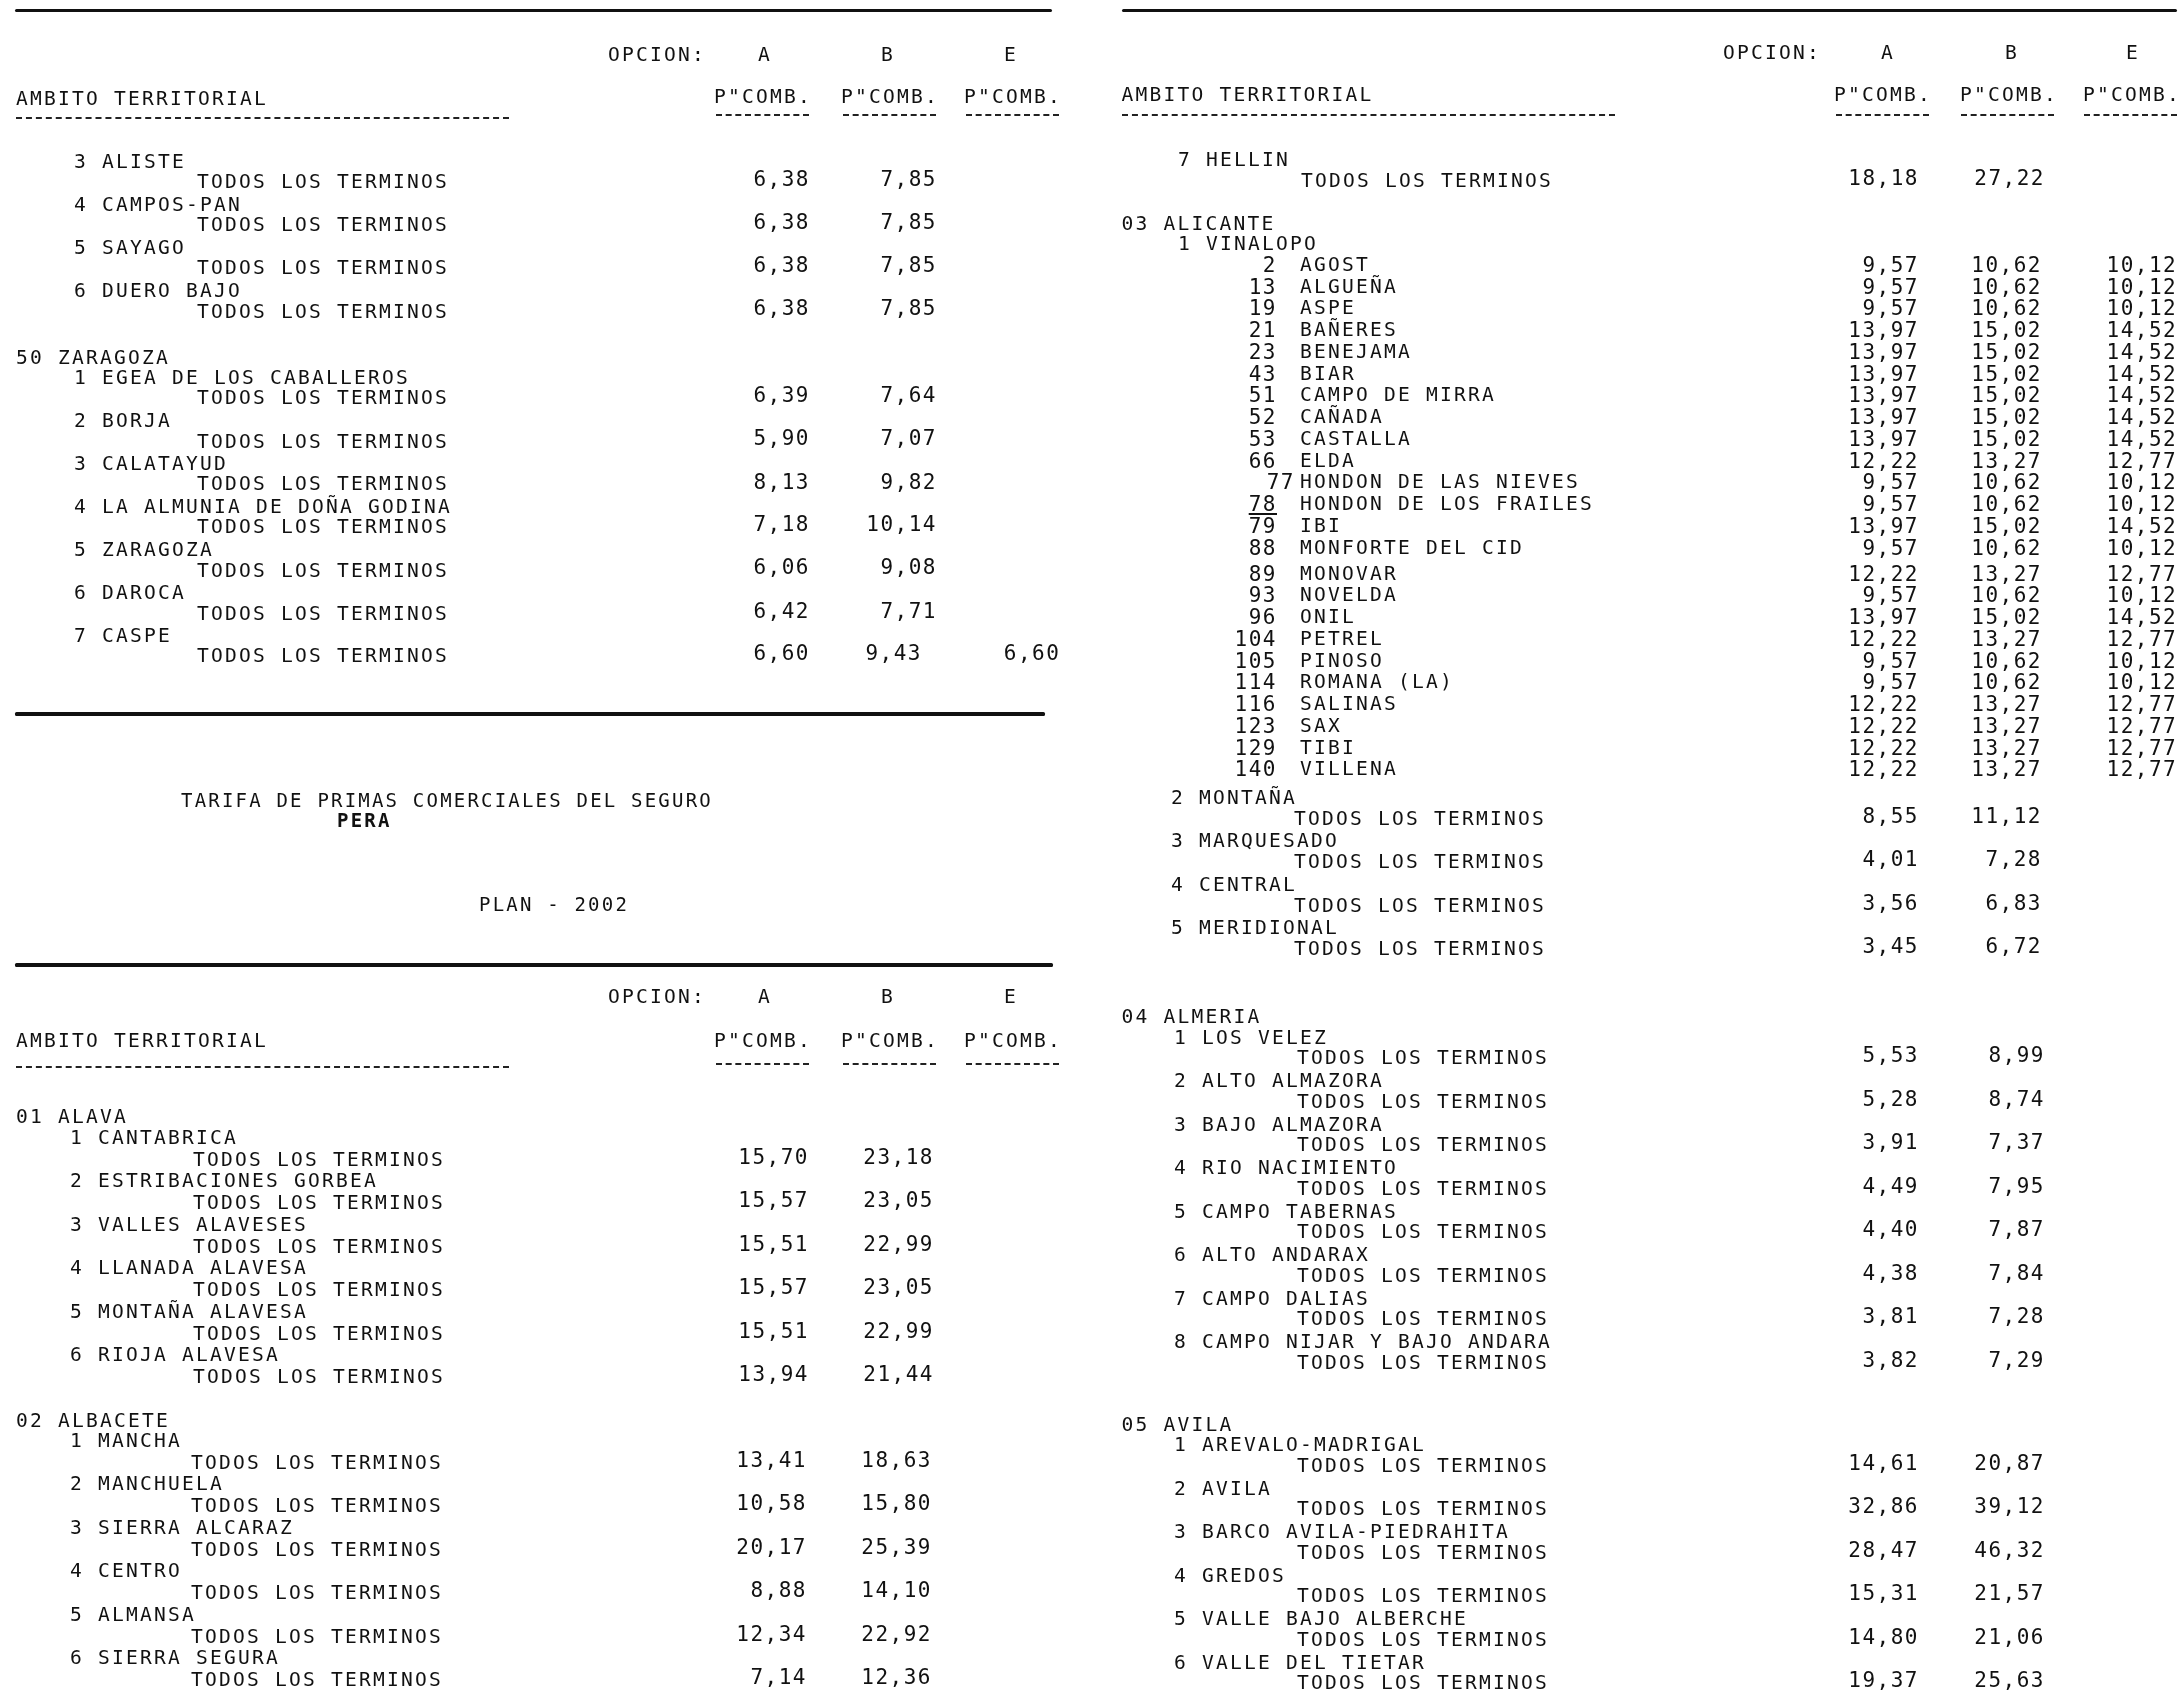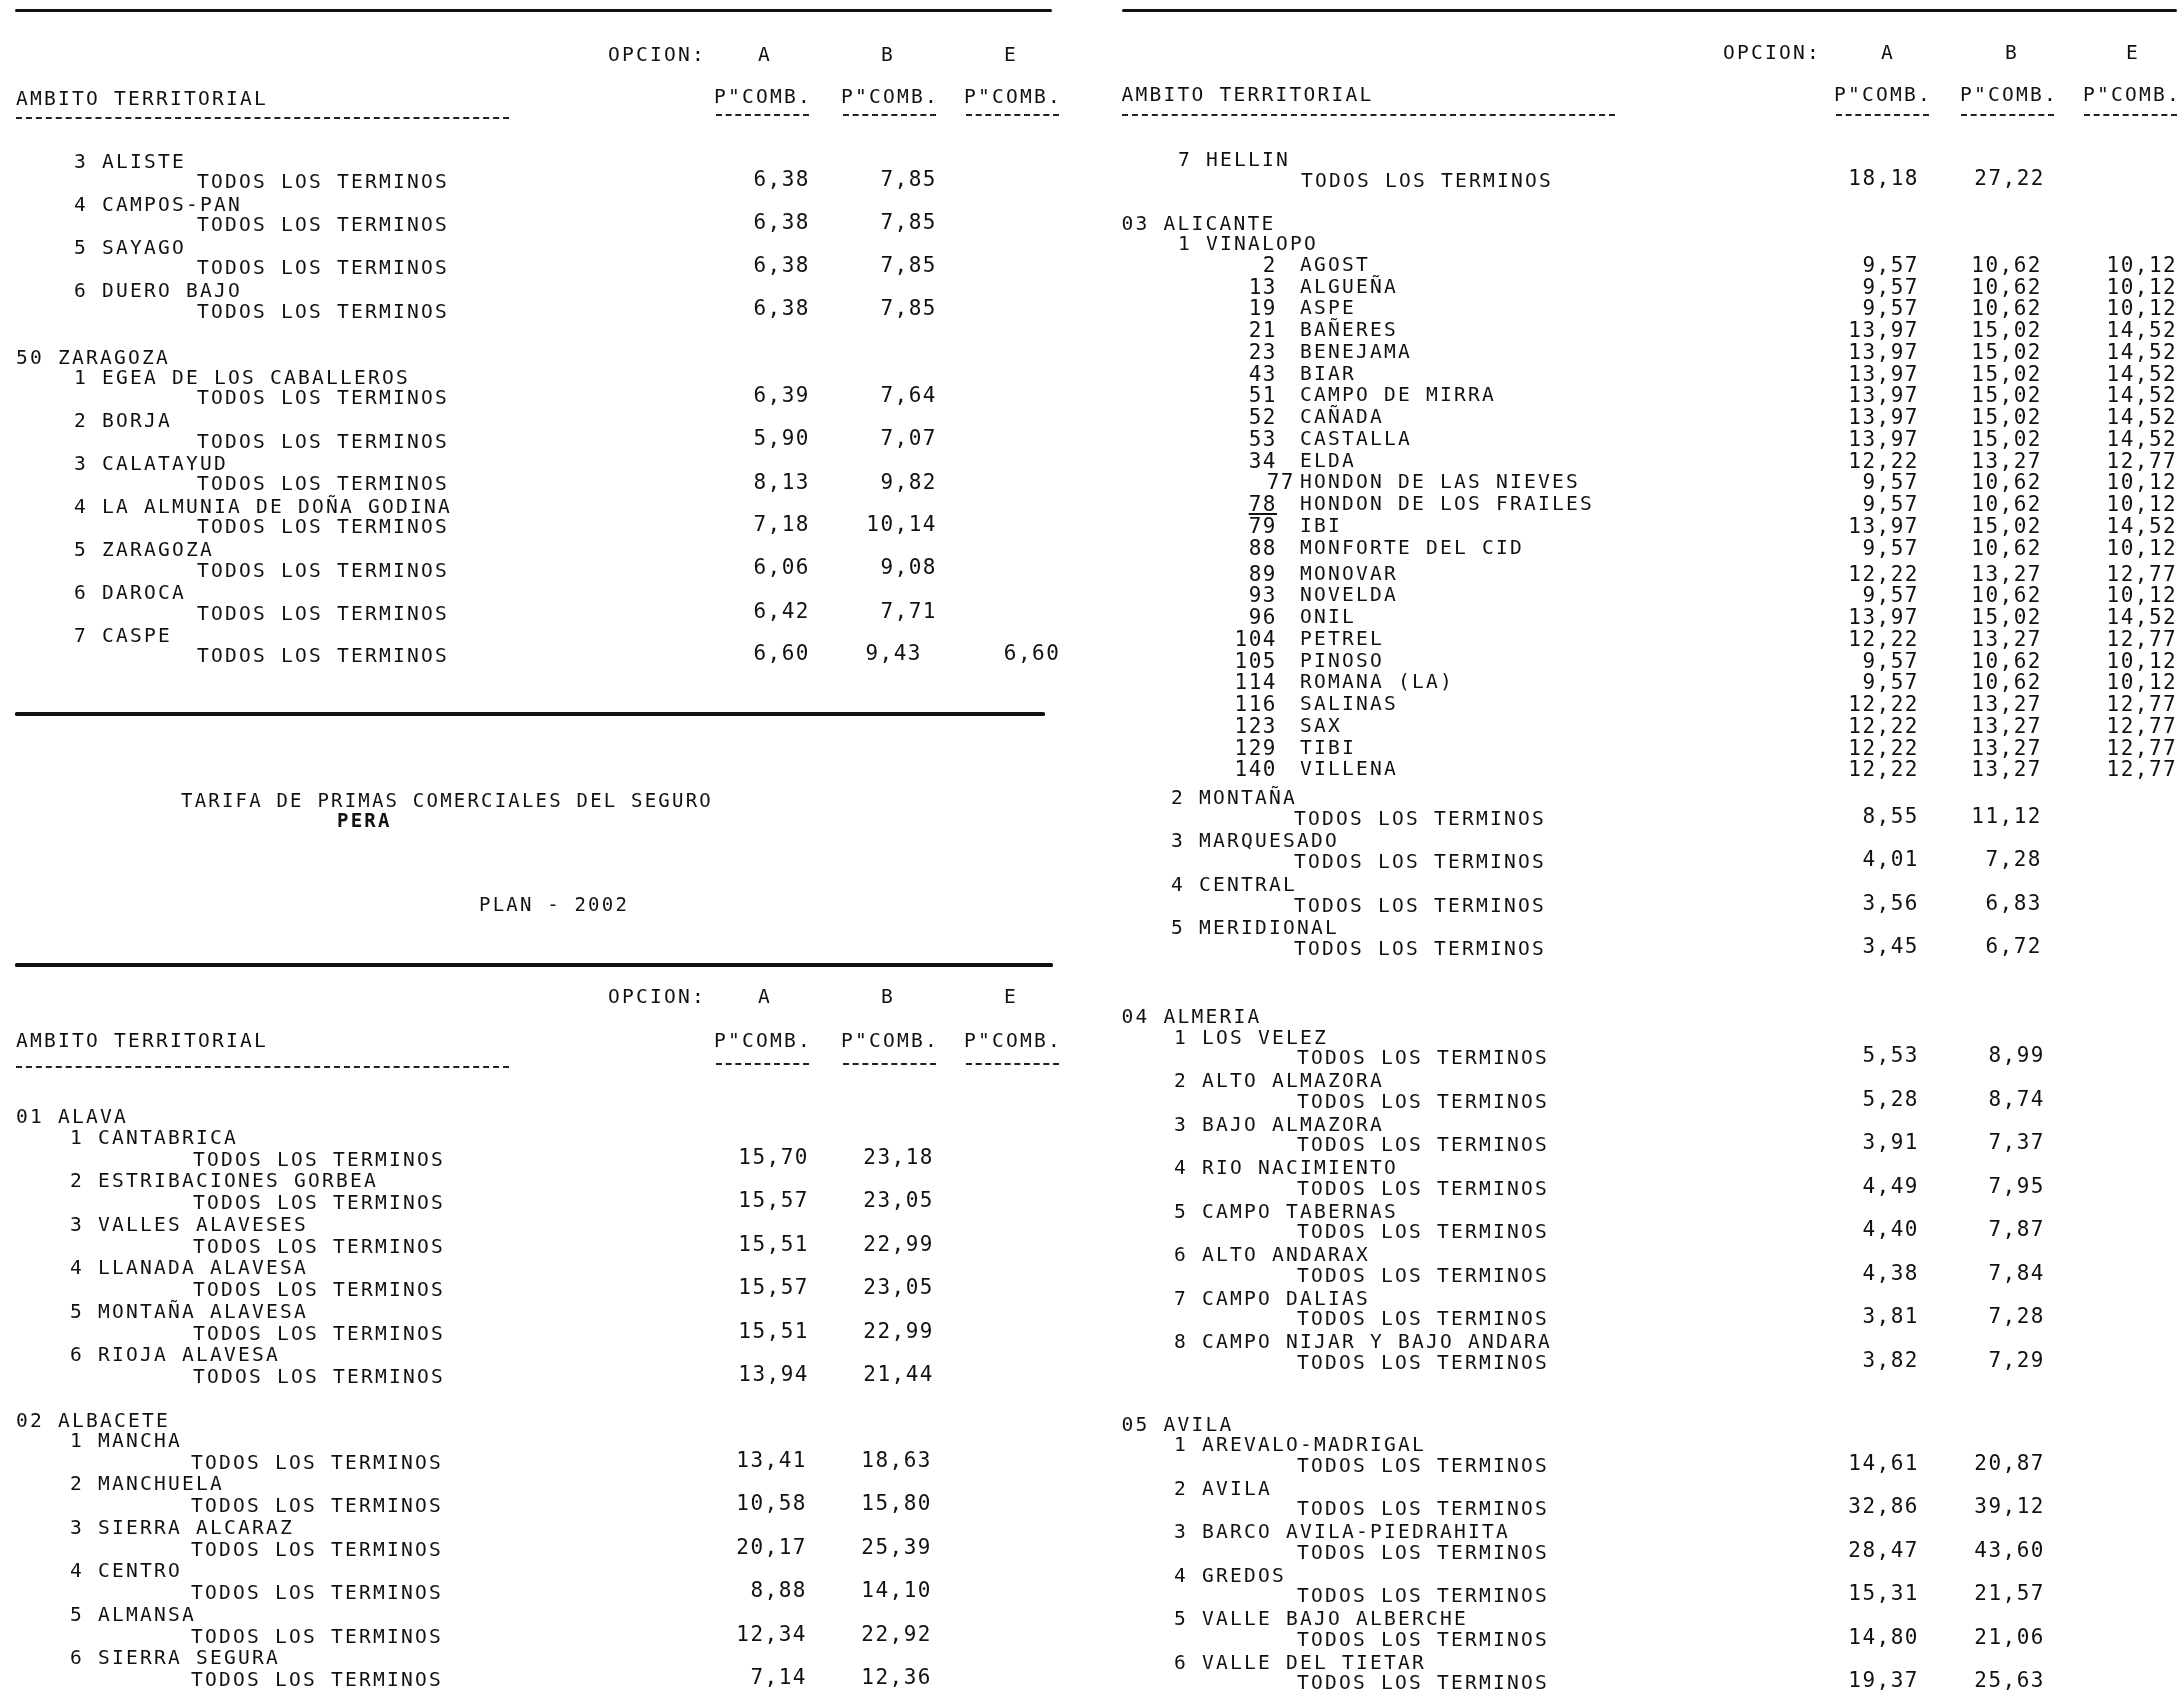--- a/index.html
+++ b/index.html
@@ -284,21 +284,21 @@
         <span class="num" style="right:5.8px;top:406px;">14,52</span>
       </div>
       <div>
         <span class="num" style="right:906px;top:428px;">53</span>
         <span class="t" style="left:180px;top:428px;">CASTALLA</span>
         <span class="num" style="right:264px;top:428px;">13,97</span>
         <span class="num" style="right:141px;top:428px;">15,02</span>
         <span class="num" style="right:5.8px;top:428px;">14,52</span>
       </div>
       <div>
-        <span class="num" style="right:906px;top:450px;">34</span>
+        <span class="num" style="right:906px;top:450px;">66</span>
         <span class="t" style="left:180px;top:450px;">ELDA</span>
         <span class="num" style="right:264px;top:450px;">12,22</span>
         <span class="num" style="right:141px;top:450px;">13,27</span>
         <span class="num" style="right:5.8px;top:450px;">12,77</span>
       </div>
       <div>
         <span class="num" style="right:888px;top:471px;">77</span>
         <span class="t" style="left:180px;top:471px;">HONDON DE LAS NIEVES</span>
         <span class="num" style="right:264px;top:471px;">9,57</span>
         <span class="num" style="right:141px;top:471px;">10,62</span>
@@ -485,21 +485,21 @@
       <div>
         <span class="t" style="left:54px;top:1478px;">2 AVILA</span>
         <span class="t" style="left:177px;top:1498px;">TODOS LOS TERMINOS</span>
         <span class="num" style="right:264px;top:1495px;">32,86</span>
         <span class="num" style="right:138px;top:1495px;">39,12</span>
       </div>
       <div>
         <span class="t" style="left:54px;top:1521px;">3 BARCO AVILA-PIEDRAHITA</span>
         <span class="t" style="left:177px;top:1542px;">TODOS LOS TERMINOS</span>
         <span class="num" style="right:264px;top:1539px;">28,47</span>
-        <span class="num" style="right:138px;top:1539px;">43,60</span>
+        <span class="num" style="right:138px;top:1539px;">46,32</span>
       </div>
       <div>
         <span class="t" style="left:54px;top:1565px;">4 GREDOS</span>
         <span class="t" style="left:177px;top:1585px;">TODOS LOS TERMINOS</span>
         <span class="num" style="right:264px;top:1582px;">15,31</span>
         <span class="num" style="right:138px;top:1582px;">21,57</span>
       </div>
       <div>
         <span class="t" style="left:54px;top:1608px;">5 VALLE BAJO ALBERCHE</span>
         <span class="t" style="left:177px;top:1629px;">TODOS LOS TERMINOS</span>

